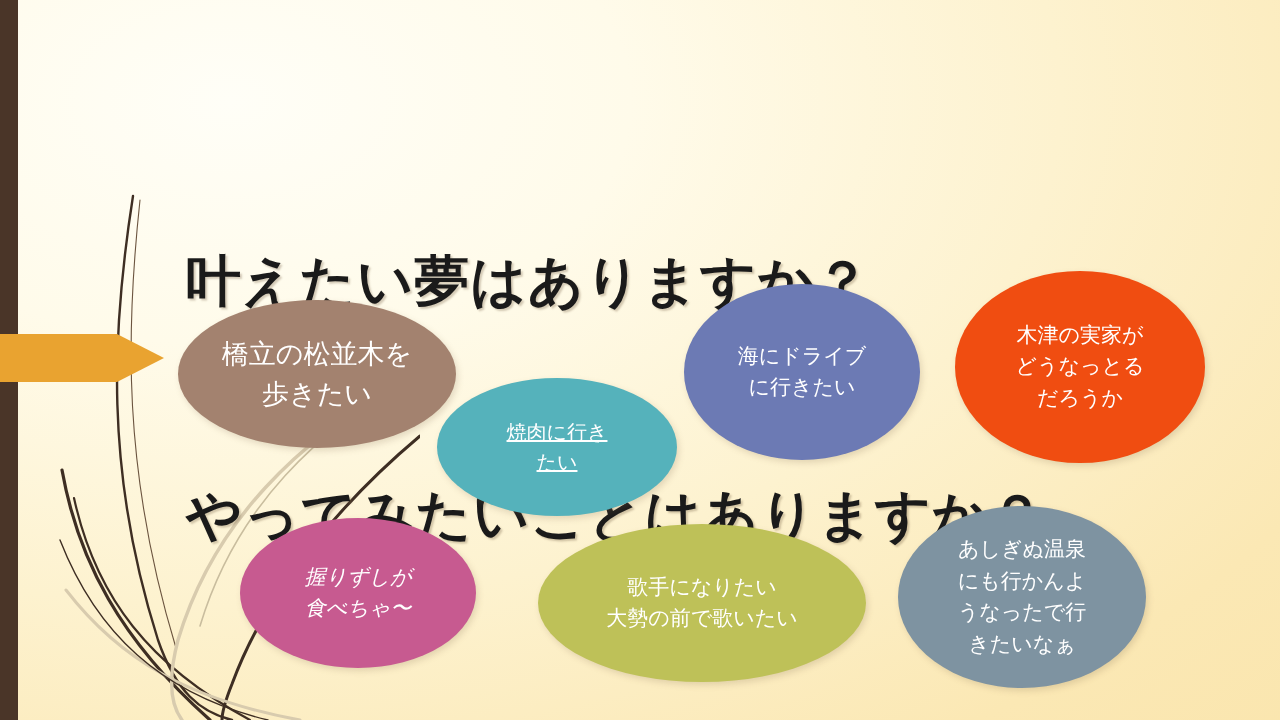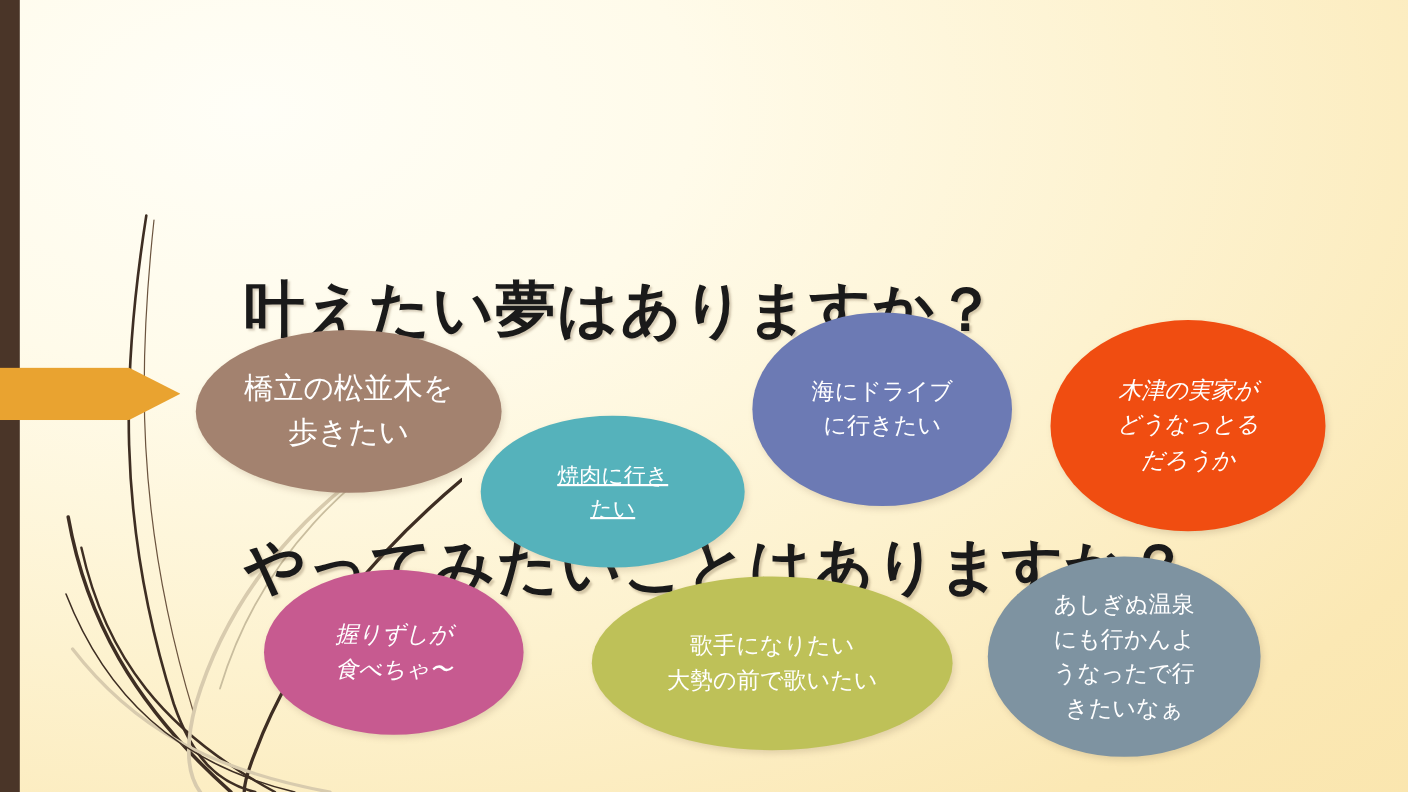--- a/index.html
+++ b/index.html
@@ -26,38 +26,37 @@
   .title{
     position:absolute;left:186px;top:86px;width:1000px;
     color:#1A1A1A;
     font-family:"DejaVu Sans","Liberation Sans",sans-serif;
     font-weight:700;
     font-size:55px;
     line-height:1.42;
     letter-spacing:0.02em;
     text-shadow:2px 2px 2px rgba(120,100,70,.32);
     white-space:pre;
-    margin-left:36px;
   }
   .title .ln{display:block;}
   
   .ellipse{
     position:absolute;border-radius:50%;
     display:flex;align-items:center;justify-content:center;
     text-align:center;color:#FFFFFF;
     font-family:"DejaVu Sans","Liberation Sans",sans-serif;
     font-weight:400;line-height:1.5;
     box-shadow:2px 3px 6px rgba(130,110,80,.22);
   }
   .ellipse .txt{display:block;white-space:pre-line;padding:0 8px;}
 
   #el-hashidate{left:178px;top:300px;width:278px;height:148px;background:#A3826F;font-size:27px;}
   #el-yakiniku {left:437px;top:378px;width:240px;height:138px;background:#55B2BB;font-size:20px;text-decoration:underline;}
   #el-drive    {left:684px;top:284px;width:236px;height:176px;background:#6C7AB4;font-size:21px;}
-  #el-kizu     {left:955px;top:291px;width:250px;height:192px;background:#F04D11;font-size:21px;font-style:italic;}
+  #el-kizu     {left:955px;top:271px;width:250px;height:192px;background:#F04D11;font-size:21px;}
   #el-sushi    {left:240px;top:518px;width:236px;height:150px;background:#C75A90;font-size:21px;font-style:italic;}
   #el-kashu    {left:538px;top:524px;width:328px;height:158px;background:#BEC158;font-size:21px;}
   #el-onsen    {left:898px;top:506px;width:248px;height:182px;background:#7E93A1;font-size:21px;}
 </style>
 </head>
 <body>
 
 <div id="slide">
 
   <div class="leftbar"></div>

